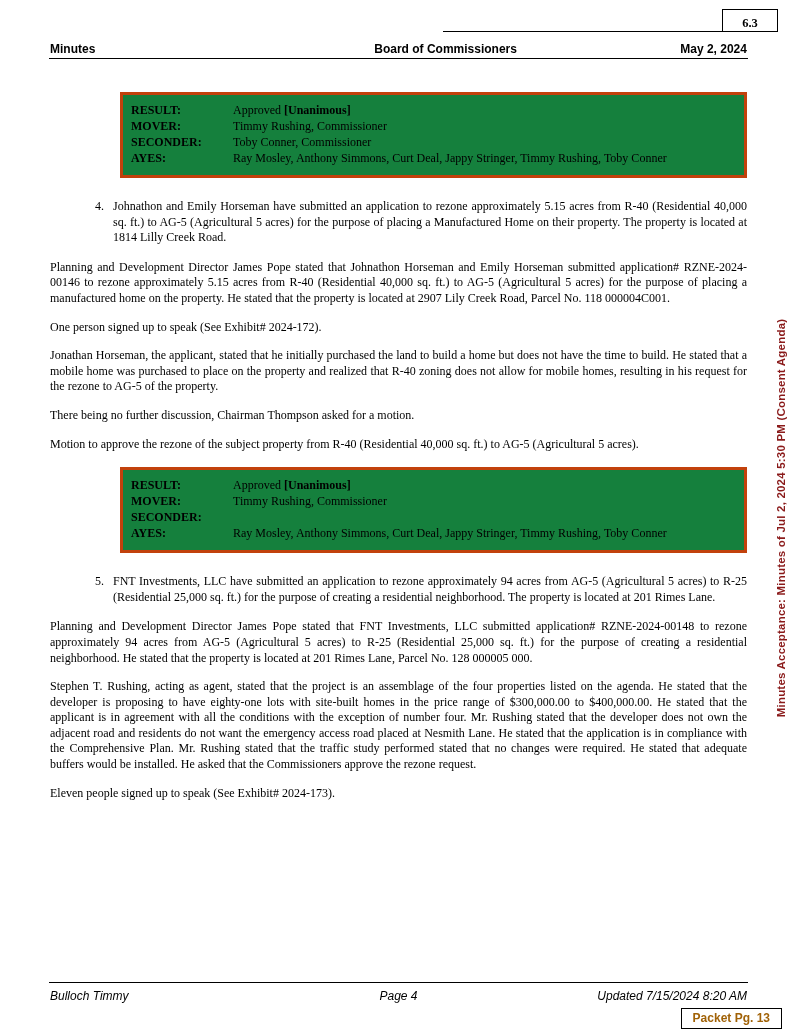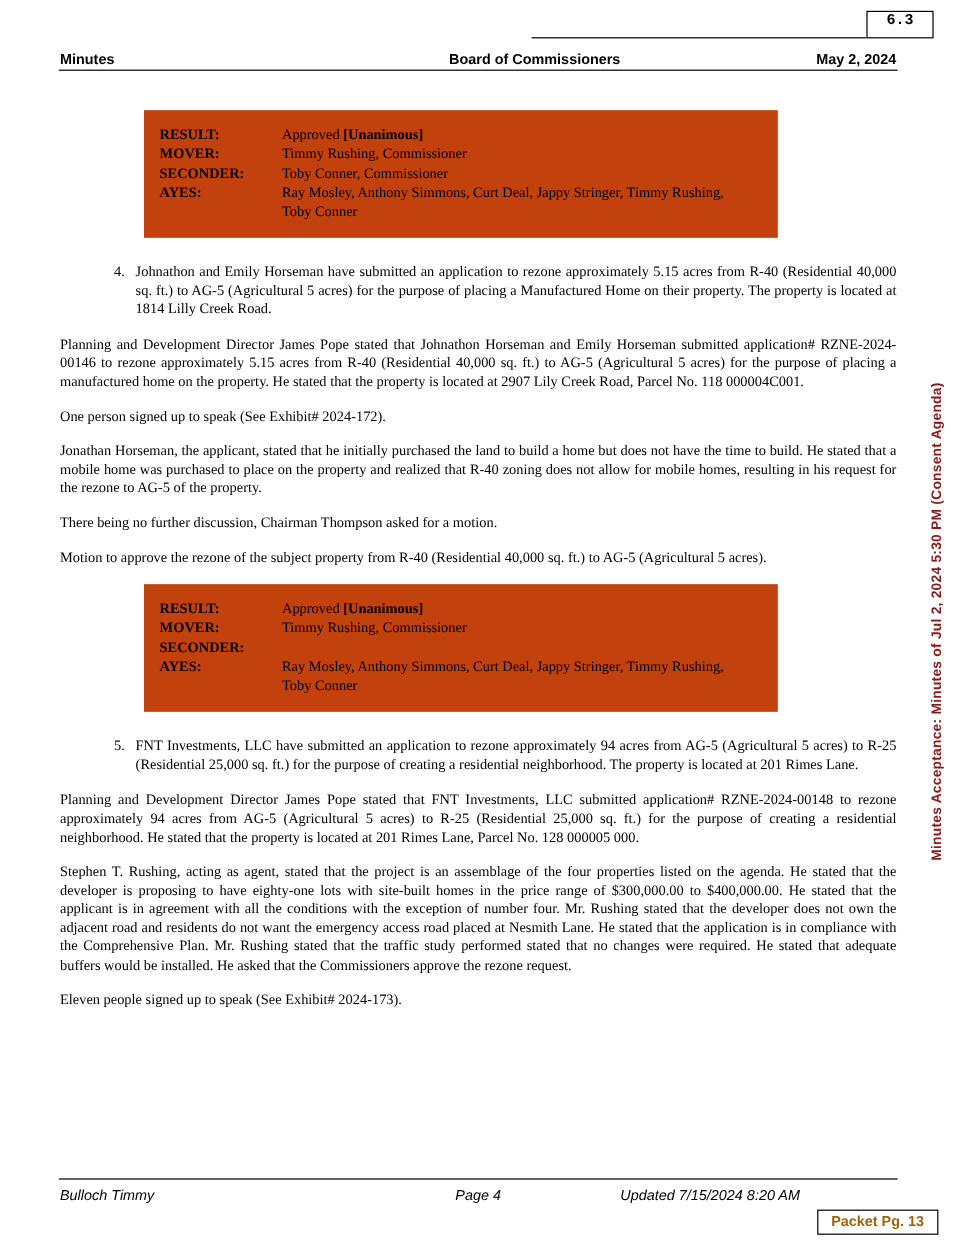--- a/index.html
+++ b/index.html
@@ -7,22 +7,22 @@
   body {
     width:800px; height:1035px; position:relative; overflow:hidden;
     font-family:"Liberation Serif", serif; color:#000;
   }
   .page { position:absolute; inset:0; background:#fff; }
 
   
   .corner-tag {
     position:absolute; top:9px; right:22px; width:56px; height:23px;
     border:1.5px solid #000; background:#fff;
-    display:flex; align-items:flex-start; justify-content:center;
-    font-family:Liberation Mono, monospace; font-weight:bold; font-size:12.5px;
+    display:flex; align-items:flex-end; justify-content:center;
+    font-family:Liberation Serif, serif; font-weight:bold; font-size:12.5px;
   }
   .corner-line { position:absolute; top:31px; left:443px; right:78px; border-top:1px solid #000; }
 
   
   .header {
     position:absolute; top:41px; left:50px; right:53px; height:16px;
     font-family:"Liberation Sans", sans-serif; font-weight:bold; font-size:12px;
     display:flex; align-items:center;
   }
   .header .h-left { width:33%; text-align:left; }
@@ -32,22 +32,22 @@
 
   
   .content {
     position:absolute; top:76px; left:50px; right:53px;
     font-size:12px; line-height:1.3;
   }
   .content p { text-align:justify; margin-bottom:13px; }
 
   
   .vote-block {
-    margin:15px 0 21px 70px; width:528px;
-    background:#c2410c; border:5px solid #c2410c;
+    margin:15px 0 21px 70px; width:627px;
+    background:#15803d; border:3px solid #c2410c;
     padding:7px 24px 9px 8px;
   }
   .vrow { display:flex; line-height:16px; }
   .vlabel { width:102px; flex:none; font-weight:bold; }
   .vvalue { flex:1; }
 
   
   .list-item { display:flex; margin:0 0 14px 45px; }
   .list-item .num { width:18px; flex:none; }
   .list-item .itext { flex:1; text-align:justify; }
@@ -63,21 +63,21 @@
 
   
   .footer-rule { position:absolute; top:982px; left:49px; right:52px; border-top:1px solid #000; }
   .footer {
     position:absolute; top:988px; left:50px; right:53px; height:16px;
     font-family:"Liberation Sans", sans-serif; font-style:italic; font-size:12px;
     display:flex; align-items:center;
   }
   .footer .f-left { width:33%; text-align:left; }
   .footer .f-center { width:34%; text-align:center; }
-  .footer .f-right { width:33%; }
+  .footer .f-right { width:33%; text-align:right; }
 
   .packet-box {
     position:absolute; right:18px; bottom:6px;
     border:1.5px solid #000; background:#fff;
     padding:2px 11px 3px 11px;
     font-family:"Liberation Sans", sans-serif; font-weight:bold; font-size:12px;
     color:#a16207;
   }
 </style>
 </head>

